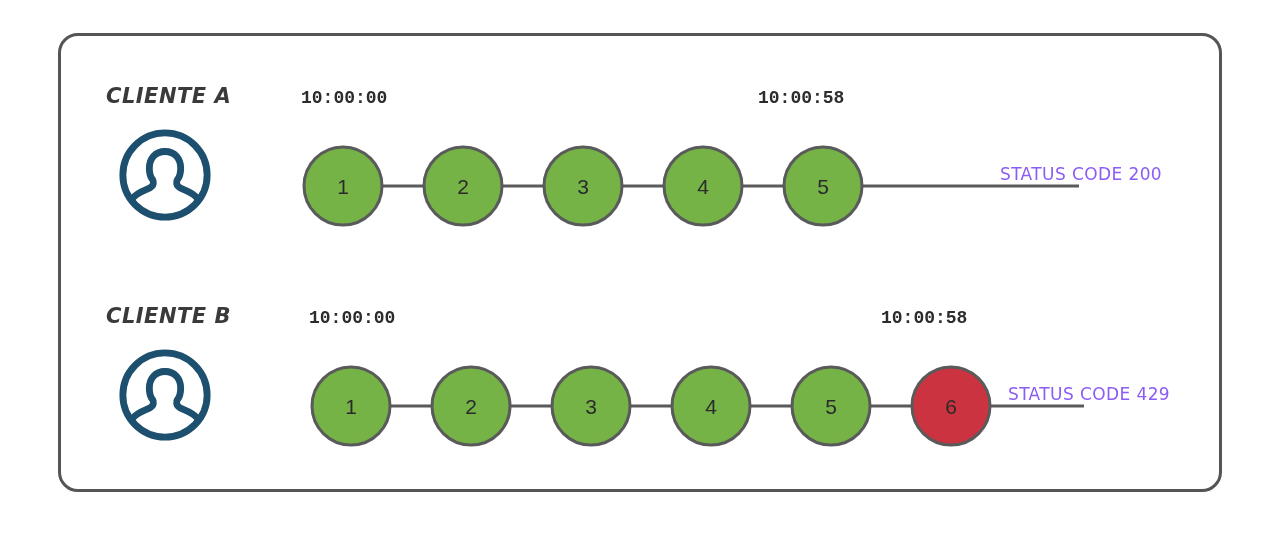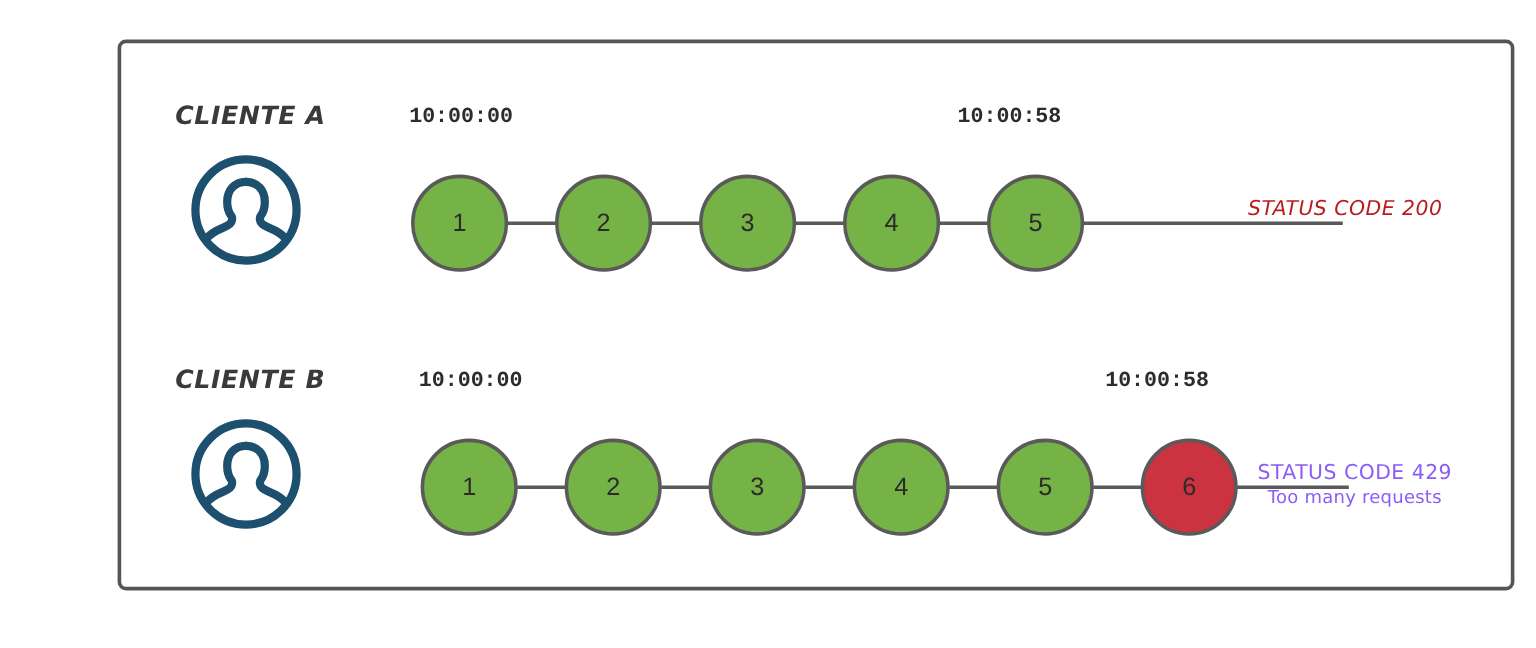--- a/index.html
+++ b/index.html
@@ -22,23 +22,22 @@
 
   
   .card {
     position: absolute;
     left: 58px;
     top: 33px;
     width: 1164px;
     height: 459px;
     box-sizing: border-box;
     border: 3px solid #555555;
-    border-radius: 7px;
+    border-radius: 20px;
     background: #ffffff;
-    margin-left: 40px;
   }
 
   
   .row {
     position: absolute;
     left: 0;
     width: 100%;
   }
   .row-a { top: 0px; }
   .row-b { top: 220px; }
@@ -97,21 +96,21 @@
   .status .status-main {
     display: block;
     font-size: 17px;
     letter-spacing: 0.4px;
   }
   .status .status-sub {
     display: block;
     font-size: 15px;
     letter-spacing: 0.2px;
   }
-  .status-ok { color: #b91c1c; font-style: italic; }
+  .status-ok { color: #8b5cf6; }
   .status-err { color: #8b5cf6; }
 </style>
 </head>
 <body>
 
 <div id="stage">
   <div class="card">
 
     <div class="row row-a">
 
@@ -234,18 +233,17 @@
           </g>
           <g>
             <circle cx="642" cy="45" r="39" fill="#cc3340" stroke="#5a5a5a" stroke-width="3"></circle>
             <text x="642" y="45" text-anchor="middle" dominant-baseline="central" font-family="Liberation Sans, sans-serif" font-size="21" fill="#2b2b2b">6</text>
           </g>
         </svg>
       </div>
 
       <div class="status status-err" style="left:913px; top:128px; width:230px;">
         <span class="status-main">STATUS CODE 429</span>
-        <span class="status-sub">Too many requests</span>
       </div>
     </div>
 
   </div>
 </div>
 
 </body></html>

